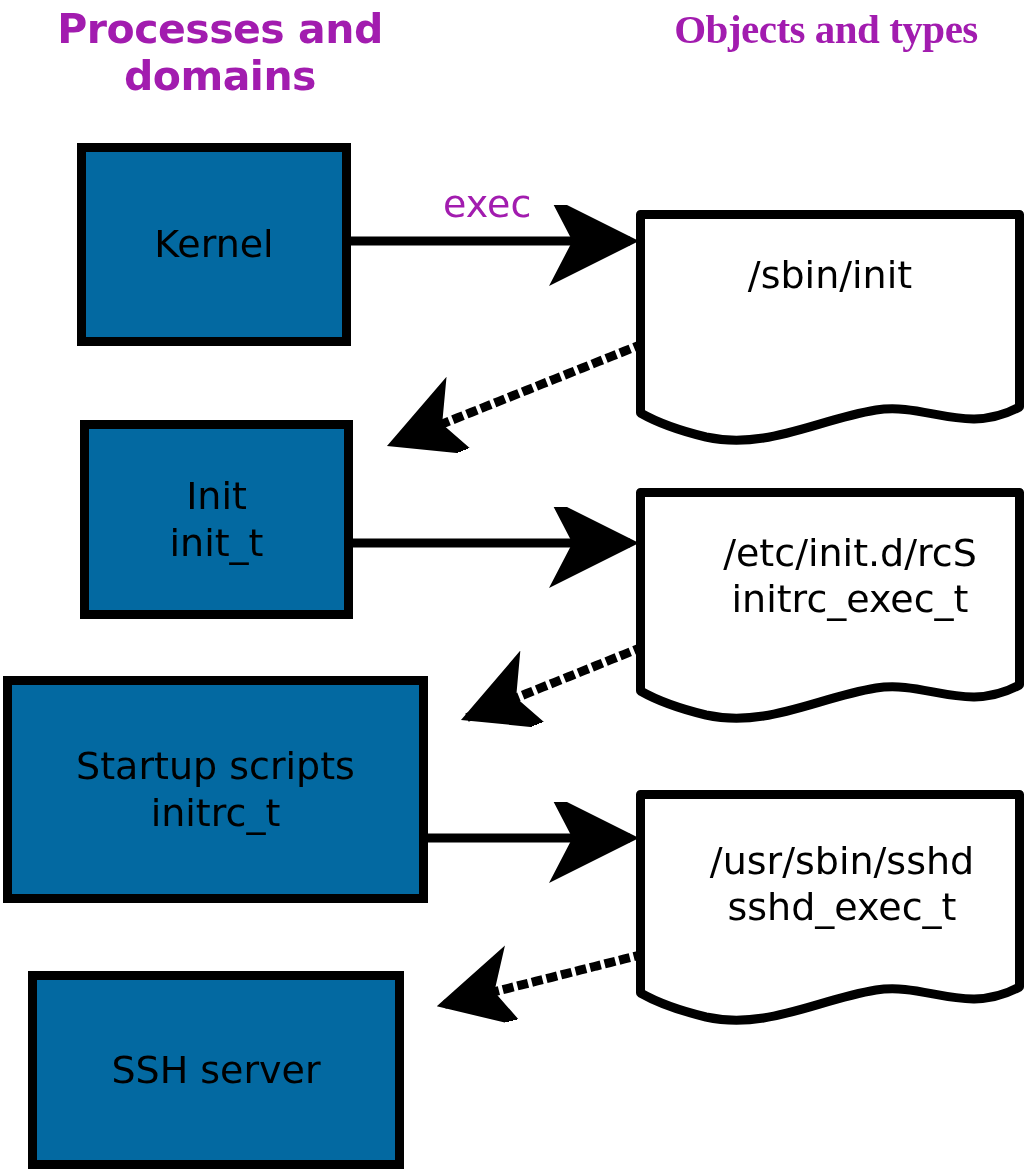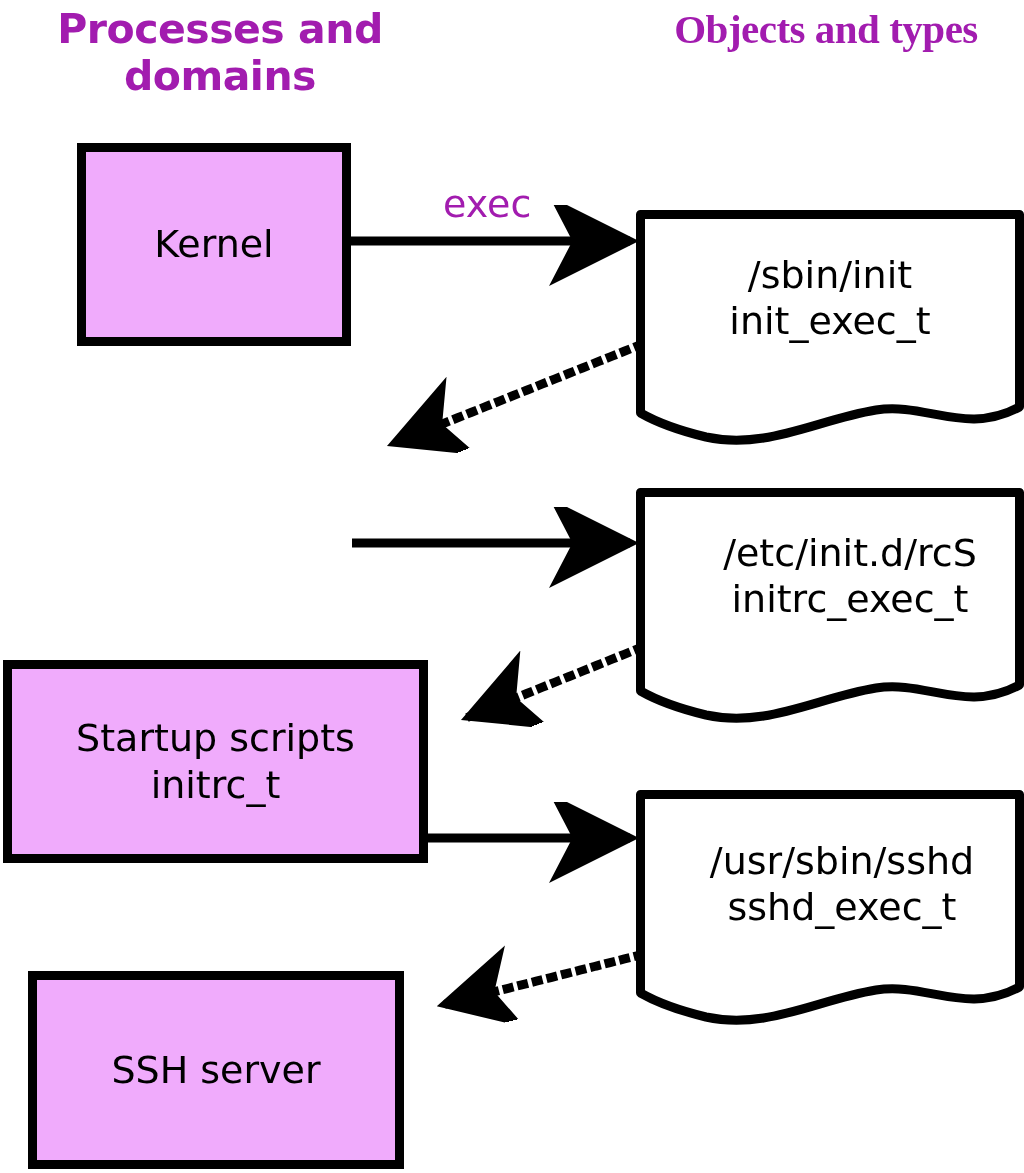--- a/index.html
+++ b/index.html
@@ -24,21 +24,21 @@
     color: #a21caf;
     letter-spacing: -0.5px;
   }
   #header-left  { left: 20px;  top: 6px;  width: 400px; }
   #header-right { left: 630px; top: 6px;  width: 392px; font-family: Liberation Serif, serif; }
 
   .proc-box {
     position: absolute;
     border: 9px solid #000000;
     box-sizing: border-box;
-    background: #f0abfc;
+    background: #0369a1;
     display: flex;
     flex-direction: column;
     align-items: center;
     justify-content: center;
     color: #000000;
     font-size: 38px;
     line-height: 1.22;
     text-align: center;
   }
   .proc-box .ln { display: block; white-space: nowrap; }
@@ -108,38 +108,41 @@
 
     <line x1="640" y1="955" x2="442" y2="1005" stroke="#000000" stroke-width="9" stroke-dasharray="2 13" stroke-linecap="square" marker-end="url(#arrow-dotted)"></line>
   </svg>
 
   <div class="edge-label" style="left:443px; top:182px;">exec</div>
 
   <div class="proc-box" style="left:77px; top:143px; width:274px; height:203px;">
     <span class="ln">Kernel</span>
   </div>
 
+  <div class="proc-box" style="left:80px; top:420px; width:273px; height:199px;">
+    <span class="ln">Init</span>
+    <span class="ln">init_t</span>
+  </div>
 
-  <div class="proc-box" style="left:3px; top:660px; width:425px; height:203px;">
+  <div class="proc-box" style="left:3px; top:676px; width:425px; height:227px;">
     <span class="ln">Startup scripts</span>
     <span class="ln">initrc_t</span>
   </div>
 
   <div class="proc-box" style="left:28px; top:971px; width:376px; height:198px;">
     <span class="ln">SSH server</span>
   </div>
 
   <div class="doc-shape" style="left:636px; top:186px; width:388px; height:232px;margin-top:24px;">
     <svg width="388" height="232" viewBox="0 0 388 232">
       <path d="M4.5,4.5 L383.5,4.5 L383.5,197 C330,226 290,192 240,200
                C180,210 130,240 70,227 C45,221 22,213 4.5,203 Z" fill="#ffffff" stroke="#000000" stroke-width="9" stroke-linejoin="round" stroke-linecap="round"></path>
     </svg>
     <div class="doc-label" style="top:42px;">
       <span class="ln">/sbin/init</span>
-      <span class="ln">init_exec_t</span>
     </div>
   </div>
 
   <div class="doc-shape" style="left:636px; top:488px; width:428px; height:232px;">
     <svg width="388" height="232" viewBox="0 0 388 232">
       <path d="M4.5,4.5 L383.5,4.5 L383.5,197 C330,226 290,192 240,200
                C180,210 130,240 70,227 C45,221 22,213 4.5,203 Z" fill="#ffffff" stroke="#000000" stroke-width="9" stroke-linejoin="round" stroke-linecap="round"></path>
     </svg>
     <div class="doc-label" style="top:42px;">
       <span class="ln">/etc/init.d/rcS</span>

